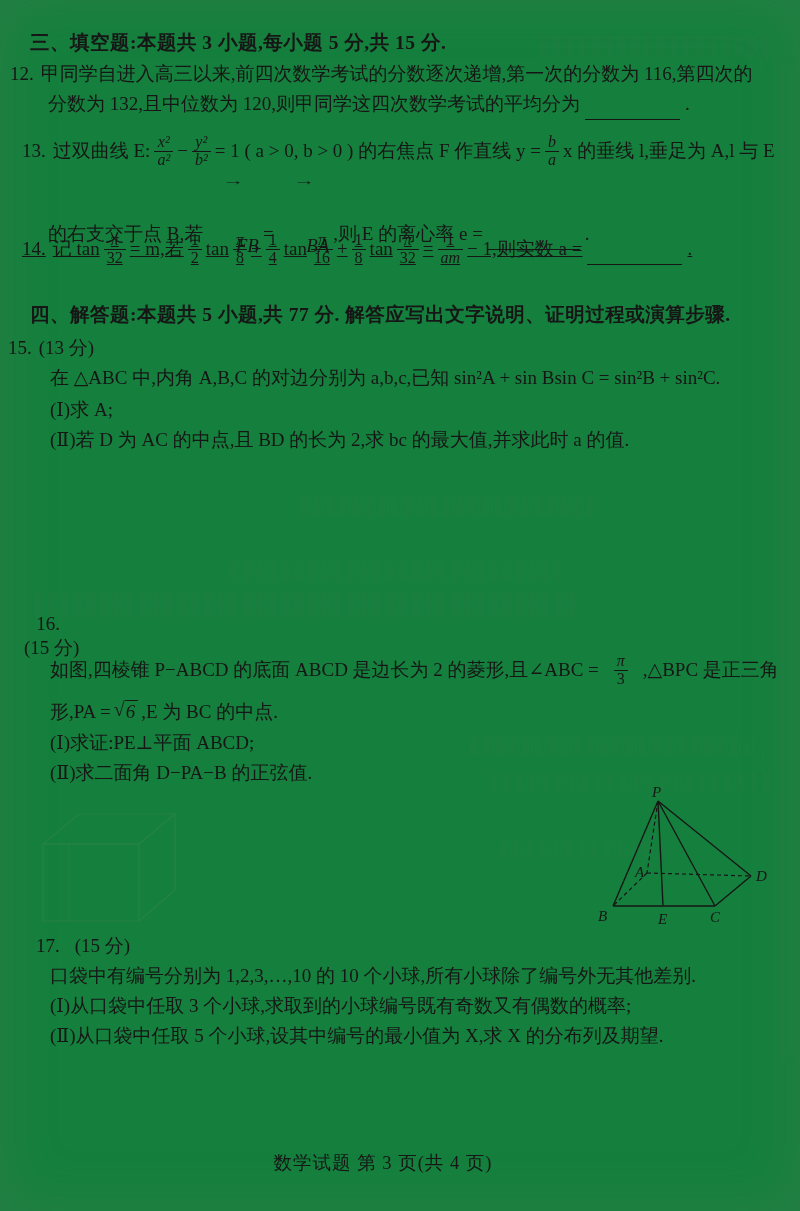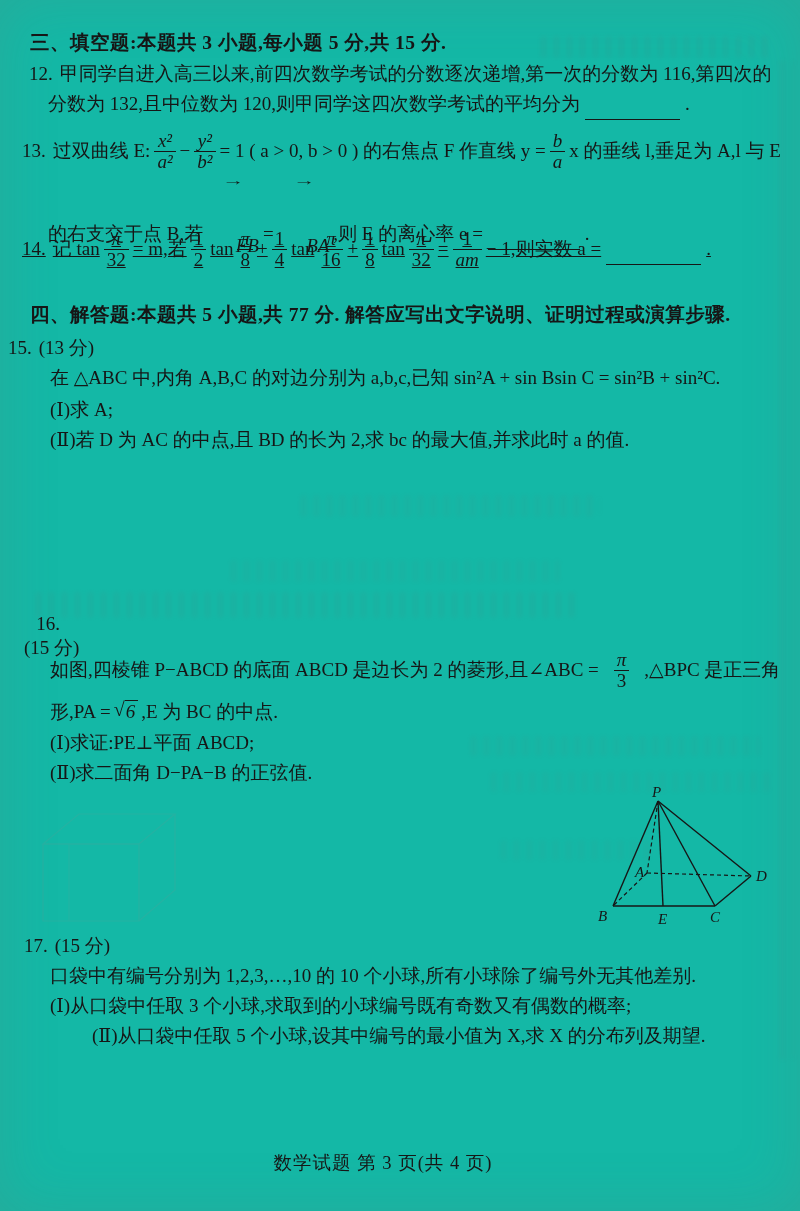--- a/index.html
+++ b/index.html
@@ -1,31 +1,31 @@
 <!DOCTYPE html>
 <html><head>
 <meta charset="utf-8">
 <style>
   html,body { margin:0; padding:0; background:#d9d7d2; }
   .page {
     position:relative; width:800px; height:1211px; margin:0 auto;
-    background:#14b8a6;
+    background:#15803d;
     box-shadow: inset 0 0 60px rgba(120,115,105,0.18);
     font-family:"Liberation Serif","DejaVu Serif",serif;
     color:#161616; overflow:hidden;
   }
   .line { position:absolute; display:flex; align-items:center; white-space:pre; font-size:19px; line-height:1.25; }
   .seg  { white-space:pre; }
   .bold { font-weight:700; font-size:19.5px; letter-spacing:0.5px; }
   .it   { font-style:italic; }
   .qnum { margin-right:7px; }
 
   
   .frac { display:inline-flex; flex-direction:column; align-items:center; margin:0 4px; line-height:1.05; }
-  .frac .fn, .frac .fd { font-size:19px; padding:0 3px; text-align:center; }
+  .frac .fn, .frac .fd { font-size:16px; padding:0 3px; text-align:center; }
   .frac .fd { border-top:1.4px solid #161616; }
 
   
   .blank { display:inline-block; width:95px; border-bottom:1.6px solid #161616; height:1em; margin:0 5px; transform:translateY(6px); }
 
   
   .vec { position:relative; display:inline-block; margin:0 3px; padding:0 1px; }
   .vec .vec-arrow { position:absolute; top:-13px; left:0; right:0; text-align:center; font-size:13px; font-style:normal; transform:scaleX(1.7); }
   .vec .vec-body { font-style:italic; }
 
@@ -47,21 +47,21 @@
 </style>
 </head>
 <body>
 
 <div class="page">
 
   <div class="line bold" style="left:30px; top:31px;">
     <span class="seg">三、填空题:本题共 3 小题,每小题 5 分,共 15 分.</span>
   </div>
 
-  <div class="line" style="left:29px; top:62px;align-items:center;">
+  <div class="line" style="left:10px; top:62px;align-items:center;">
     <span class="seg qnum">12.</span>
     <span class="seg">甲同学自进入高三以来,前四次数学考试的分数逐次递增,第一次的分数为 116,第四次的</span>
   </div>
   <div class="line" style="left:48px; top:92px;">
     <span class="seg">分数为 132,且中位数为 120,则甲同学这四次数学考试的平均分为</span>
     <span class="blank"></span>
     <span class="seg">.</span>
   </div>
 
   <div class="line" style="left:22px; top:124px; height:54px;">
@@ -207,31 +207,31 @@
 
       <text x="66" y="12">P</text>
       <text x="49" y="92">A</text>
       <text x="12" y="136">B</text>
       <text x="72" y="139">E</text>
       <text x="124" y="137">C</text>
       <text x="170" y="96">D</text>
     </svg>
   </div>
 
-  <div class="line" style="left:24px; top:934px;">
+  <div class="line" style="left:36px; top:934px;gap:8px;">
     <span class="seg qnum">17.</span>
     <span class="seg">(15 分)</span>
   </div>
   <div class="line" style="left:50px; top:964px;">
     <span class="seg">口袋中有编号分别为 1,2,3,…,10 的 10 个小球,所有小球除了编号外无其他差别.</span>
   </div>
   <div class="line" style="left:50px; top:994px;">
     <span class="seg">(Ⅰ)从口袋中任取 3 个小球,求取到的小球编号既有奇数又有偶数的概率;</span>
   </div>
-  <div class="line" style="left:50px; top:1024px;margin-left:42px;">
+  <div class="line" style="left:50px; top:1024px;">
     <span class="seg">(Ⅱ)从口袋中任取 5 个小球,设其中编号的最小值为 X,求 X 的分布列及期望.</span>
   </div>
 
   <div class="footer">
     <span>数学试题  第 3 页(共 4 页)</span>
   </div>
 
   <div class="ghost-cube">
     <svg viewBox="0 0 150 132">
       <polygon points="10,38 46,8 142,8 106,38" fill="none" stroke="#8a8a8a" stroke-width="1.2"></polygon>

